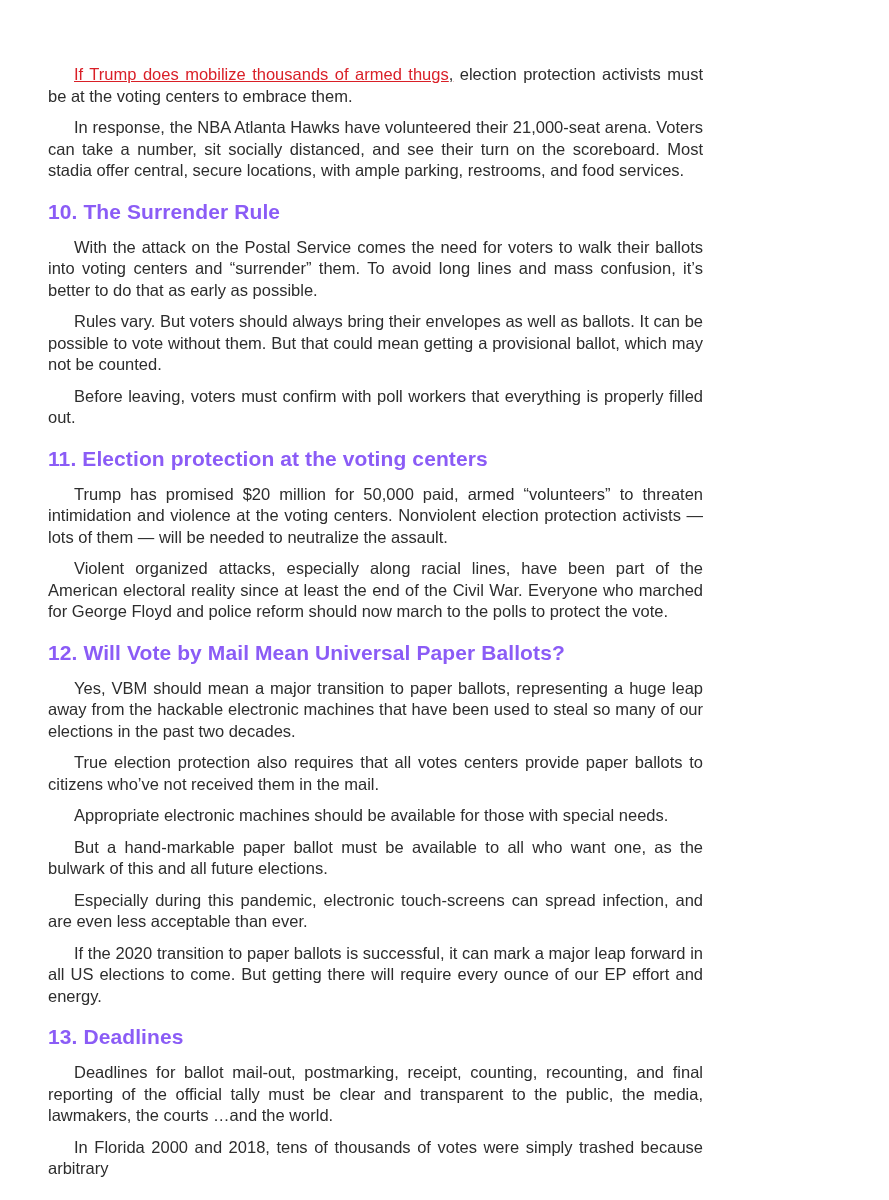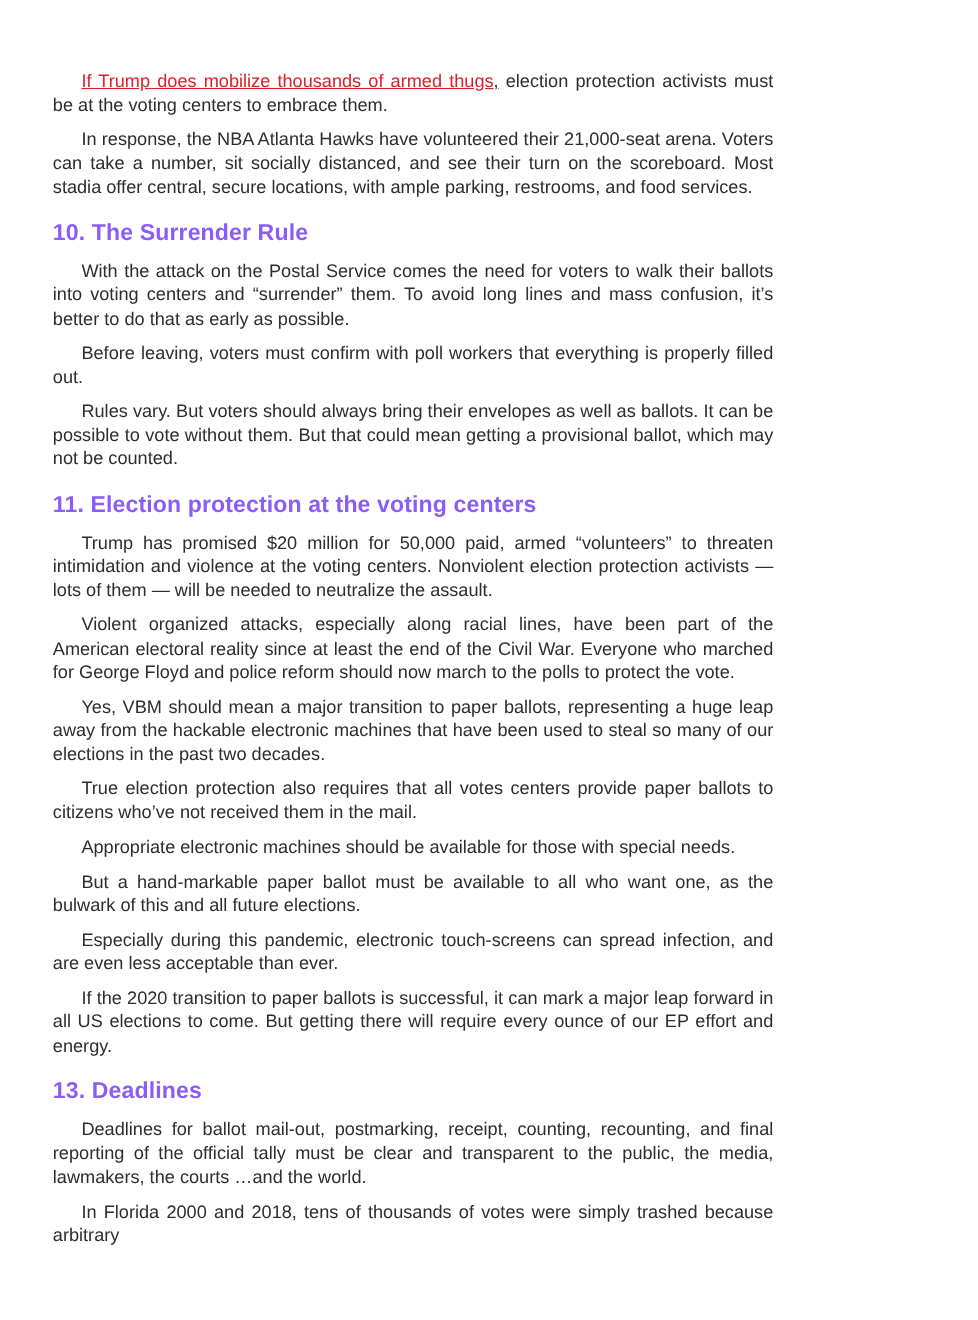--- a/index.html
+++ b/index.html
@@ -53,27 +53,28 @@
 
 <div class="page">
   <div class="article">
 
     <p><span class="link-wrap"><span class="link-text">If Trump does mobilize thousands of armed thugs</span><span class="link-comma">,</span></span><span> election protection activists must be at the voting centers to embrace them.</span></p>
 
     <p>In response, the NBA Atlanta Hawks have volunteered their 21,000-seat arena. Voters can take a number, sit socially distanced, and see their turn on the scoreboard. Most stadia offer central, secure locations, with ample parking, restrooms, and food services.</p>
 
     <h2>10. The Surrender Rule</h2>
     <p>With the attack on the Postal Service comes the need for voters to walk their ballots into voting centers and “surrender” them. To avoid long lines and mass confusion, it’s better to do that as early as possible.</p>
+    <p>Rules vary. But voters should always bring their envelopes as well as ballots. It can be possible to vote without them. But that could mean getting a provisional ballot, which may not be counted.</p>
     <p>Before leaving, voters must confirm with poll workers that everything is properly filled out.</p>
-    <p>Rules vary. But voters should always bring their envelopes as well as ballots. It can be possible to vote without them. But that could mean getting a provisional ballot, which may not be counted.</p>
 
     <h2>11. Election protection at the voting centers</h2>
     <p>Trump has promised $20 million for 50,000 paid, armed “volunteers” to threaten intimidation and violence at the voting centers. Nonviolent election protection activists — lots of them — will be  needed to neutralize the assault.</p>
     <p>Violent organized attacks, especially along racial lines, have been part of the American electoral reality since at least the end of the Civil War. Everyone who marched for George Floyd and police reform should now march to the polls to protect the vote.</p>
 
+    <h2>12. Will Vote by Mail Mean Universal Paper Ballots?</h2>
     <p>Yes, VBM should mean a major transition to paper ballots, representing a huge leap away from the hackable electronic machines that have been used to steal so many of our elections in the past two decades.</p>
     <p>True election protection also requires that all votes centers provide paper ballots to citizens who’ve not received them in the mail.</p>
     <p>Appropriate electronic machines should be available for those with special needs.</p>
     <p>But a hand-markable paper ballot must be available to all who want one, as the bulwark of this and all future elections.</p>
     <p>Especially during this pandemic, electronic touch-screens can spread infection, and are even less acceptable than ever.</p>
     <p>If the 2020 transition to paper ballots is successful, it can mark a major leap forward in all US elections to come. But getting there will require every ounce of our EP effort and energy.</p>
 
     <h2>13. Deadlines</h2>
     <p>Deadlines for ballot mail-out, postmarking, receipt, counting, recounting, and final reporting of the official tally must be clear and transparent to the public, the media, lawmakers, the courts …and the world.</p>
     <p>In Florida 2000 and 2018, tens of thousands of votes were simply trashed because arbitrary</p>

